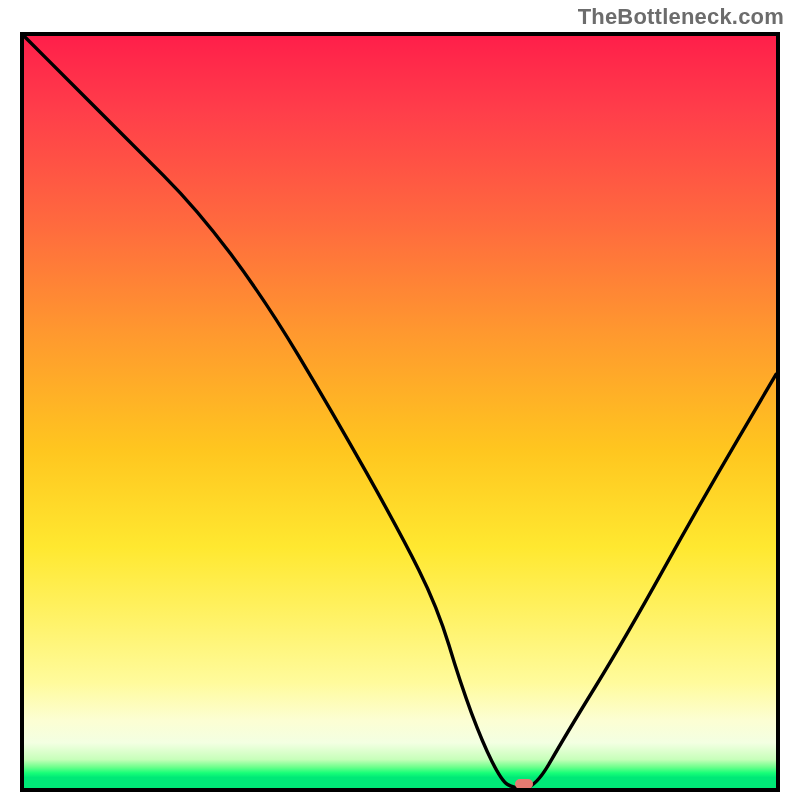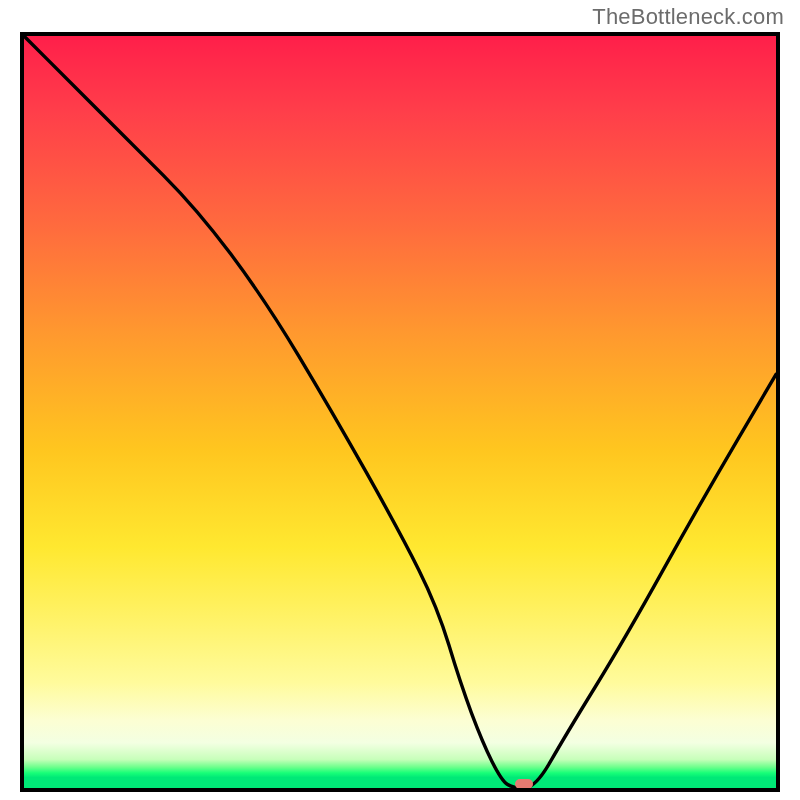--- a/index.html
+++ b/index.html
@@ -14,21 +14,21 @@
     position: relative;
     width: 800px;
     height: 800px;
     background: #ffffff;
   }
   .watermark {
     position: absolute;
     top: 4px;
     right: 16px;
     font-size: 22px;
-    font-weight: 400;
+    font-weight: 700;
     color: #6c6c6c;
     letter-spacing: 0.2px;
     user-select: none;
     margin-left: 36px;
   }
   .plot-frame {
     position: absolute;
     left: 20px;
     top: 32px;
     width: 760px;

